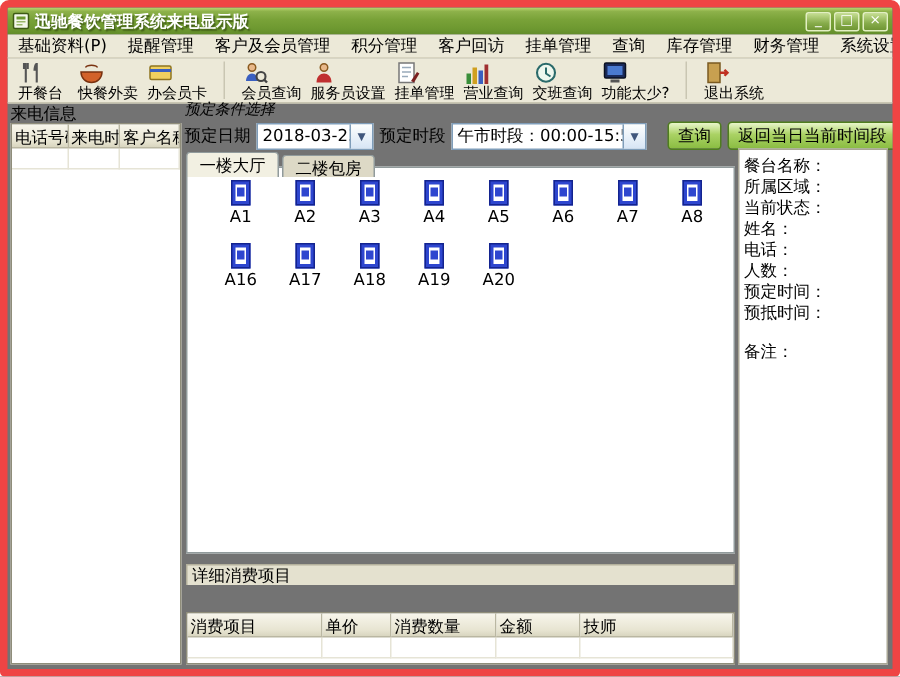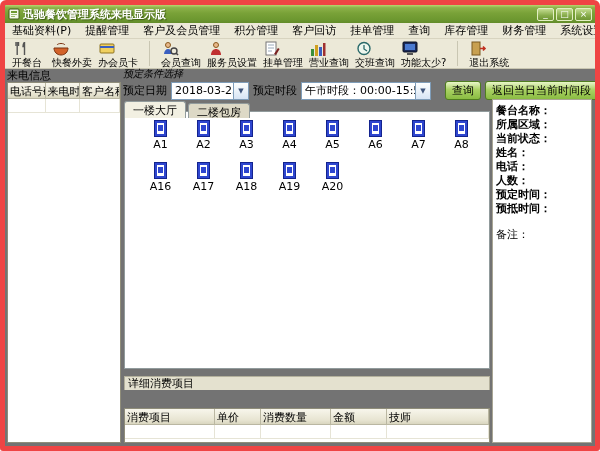--- a/index.html
+++ b/index.html
@@ -86,21 +86,21 @@
     position:relative; }
   .table-icon::after { content:""; position:absolute; inset:2px; background:#fff; }
   .table-icon::before { content:""; position:absolute; left:3px; right:3px; top:4px; bottom:5px;
     background:#2e46cf; z-index:1; }
   .table-label { font-size:11px; margin-top:1px; }
 
   
   .right-panel { position:absolute; left:487px; right:3px; top:94px; bottom:3px;
     display:flex; flex-direction:column; }
   .info-box { flex:1; background:#fff; border:1px solid #a9a695; padding:4px 3px; overflow:hidden; }
-  .info-field { font-size:11px; line-height:14px; white-space:nowrap;font-weight:bold; }
+  .info-field { font-size:11px; line-height:14px; white-space:nowrap; }
   .remark { font-size:11px; line-height:14px; margin-top:12px; }
 
   
   .bottom-panel { position:absolute; left:119px; top:371px; width:366px; bottom:3px;
     display:flex; flex-direction:column;gap:18px; }
   .bp-title { font-size:11px; height:14px; line-height:13px; background:#e4e1cf;
     border:1px solid #b3b09c; border-bottom:none; padding-left:3px; }
   .bottom-panel .grid-table { flex:1; }
 </style>
 </head>

